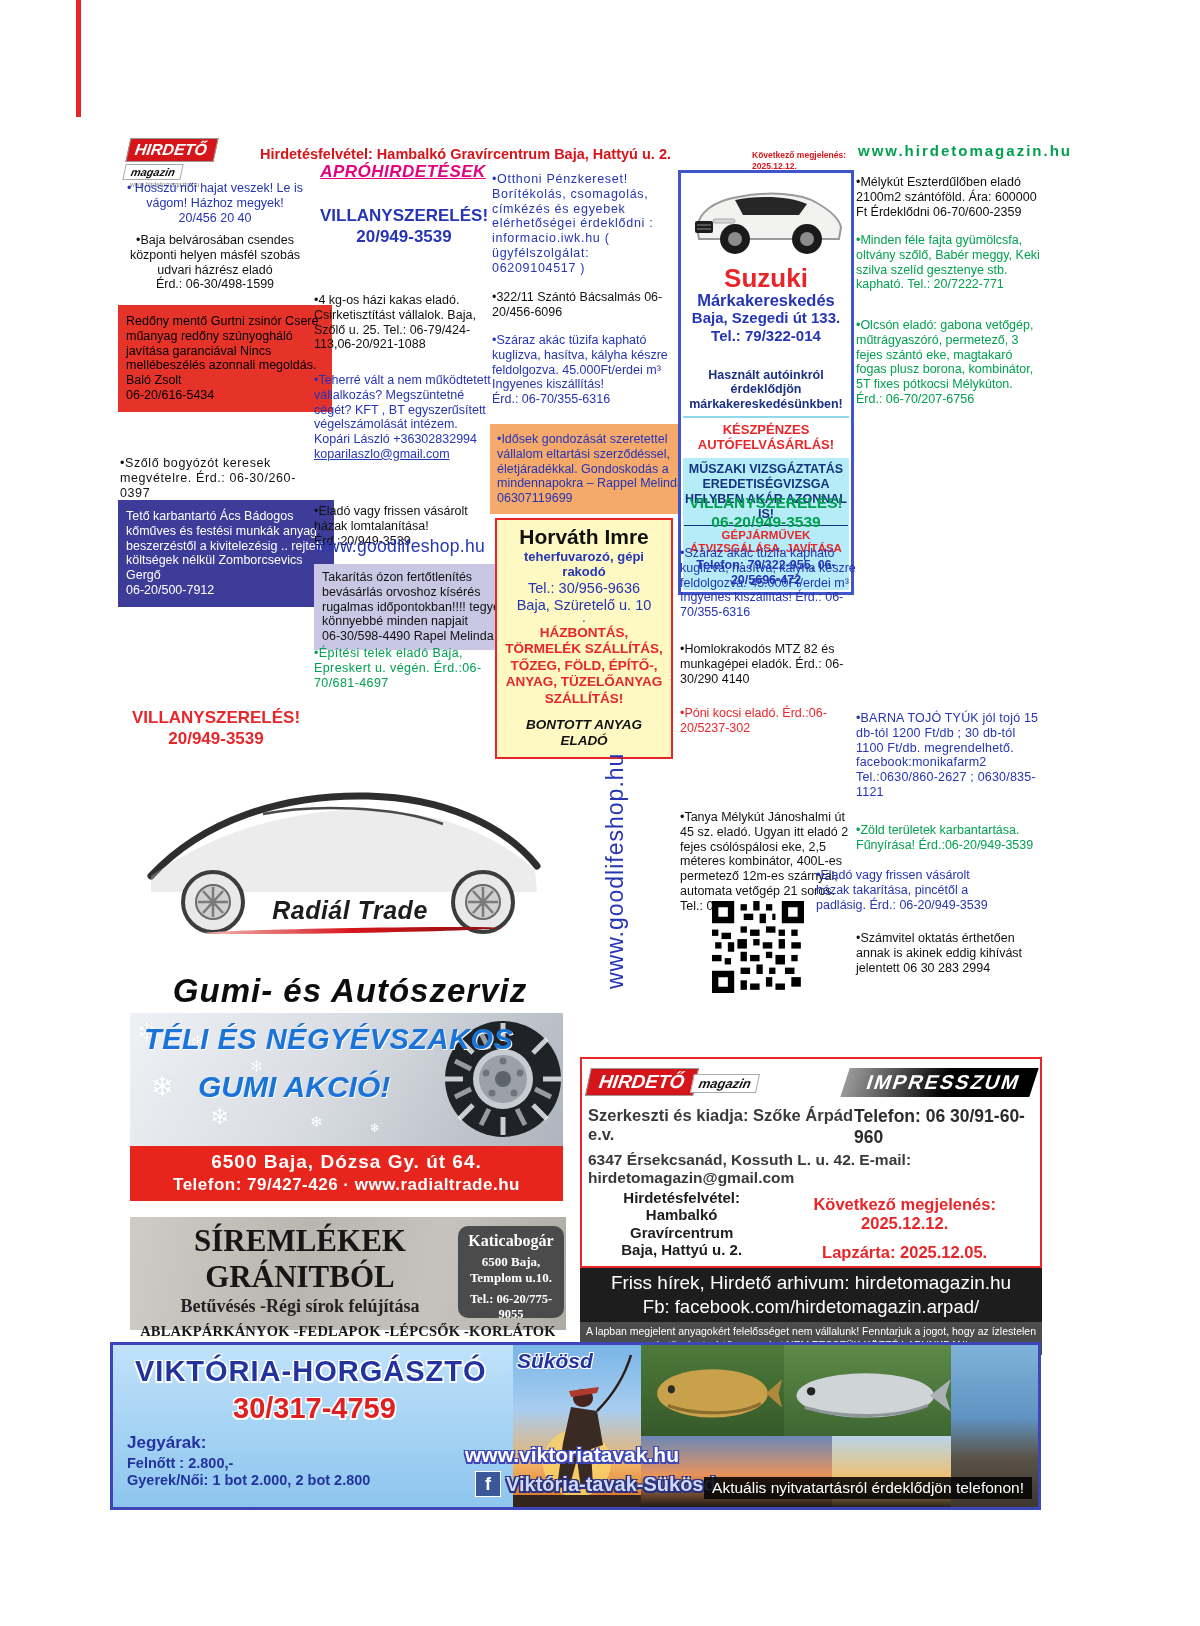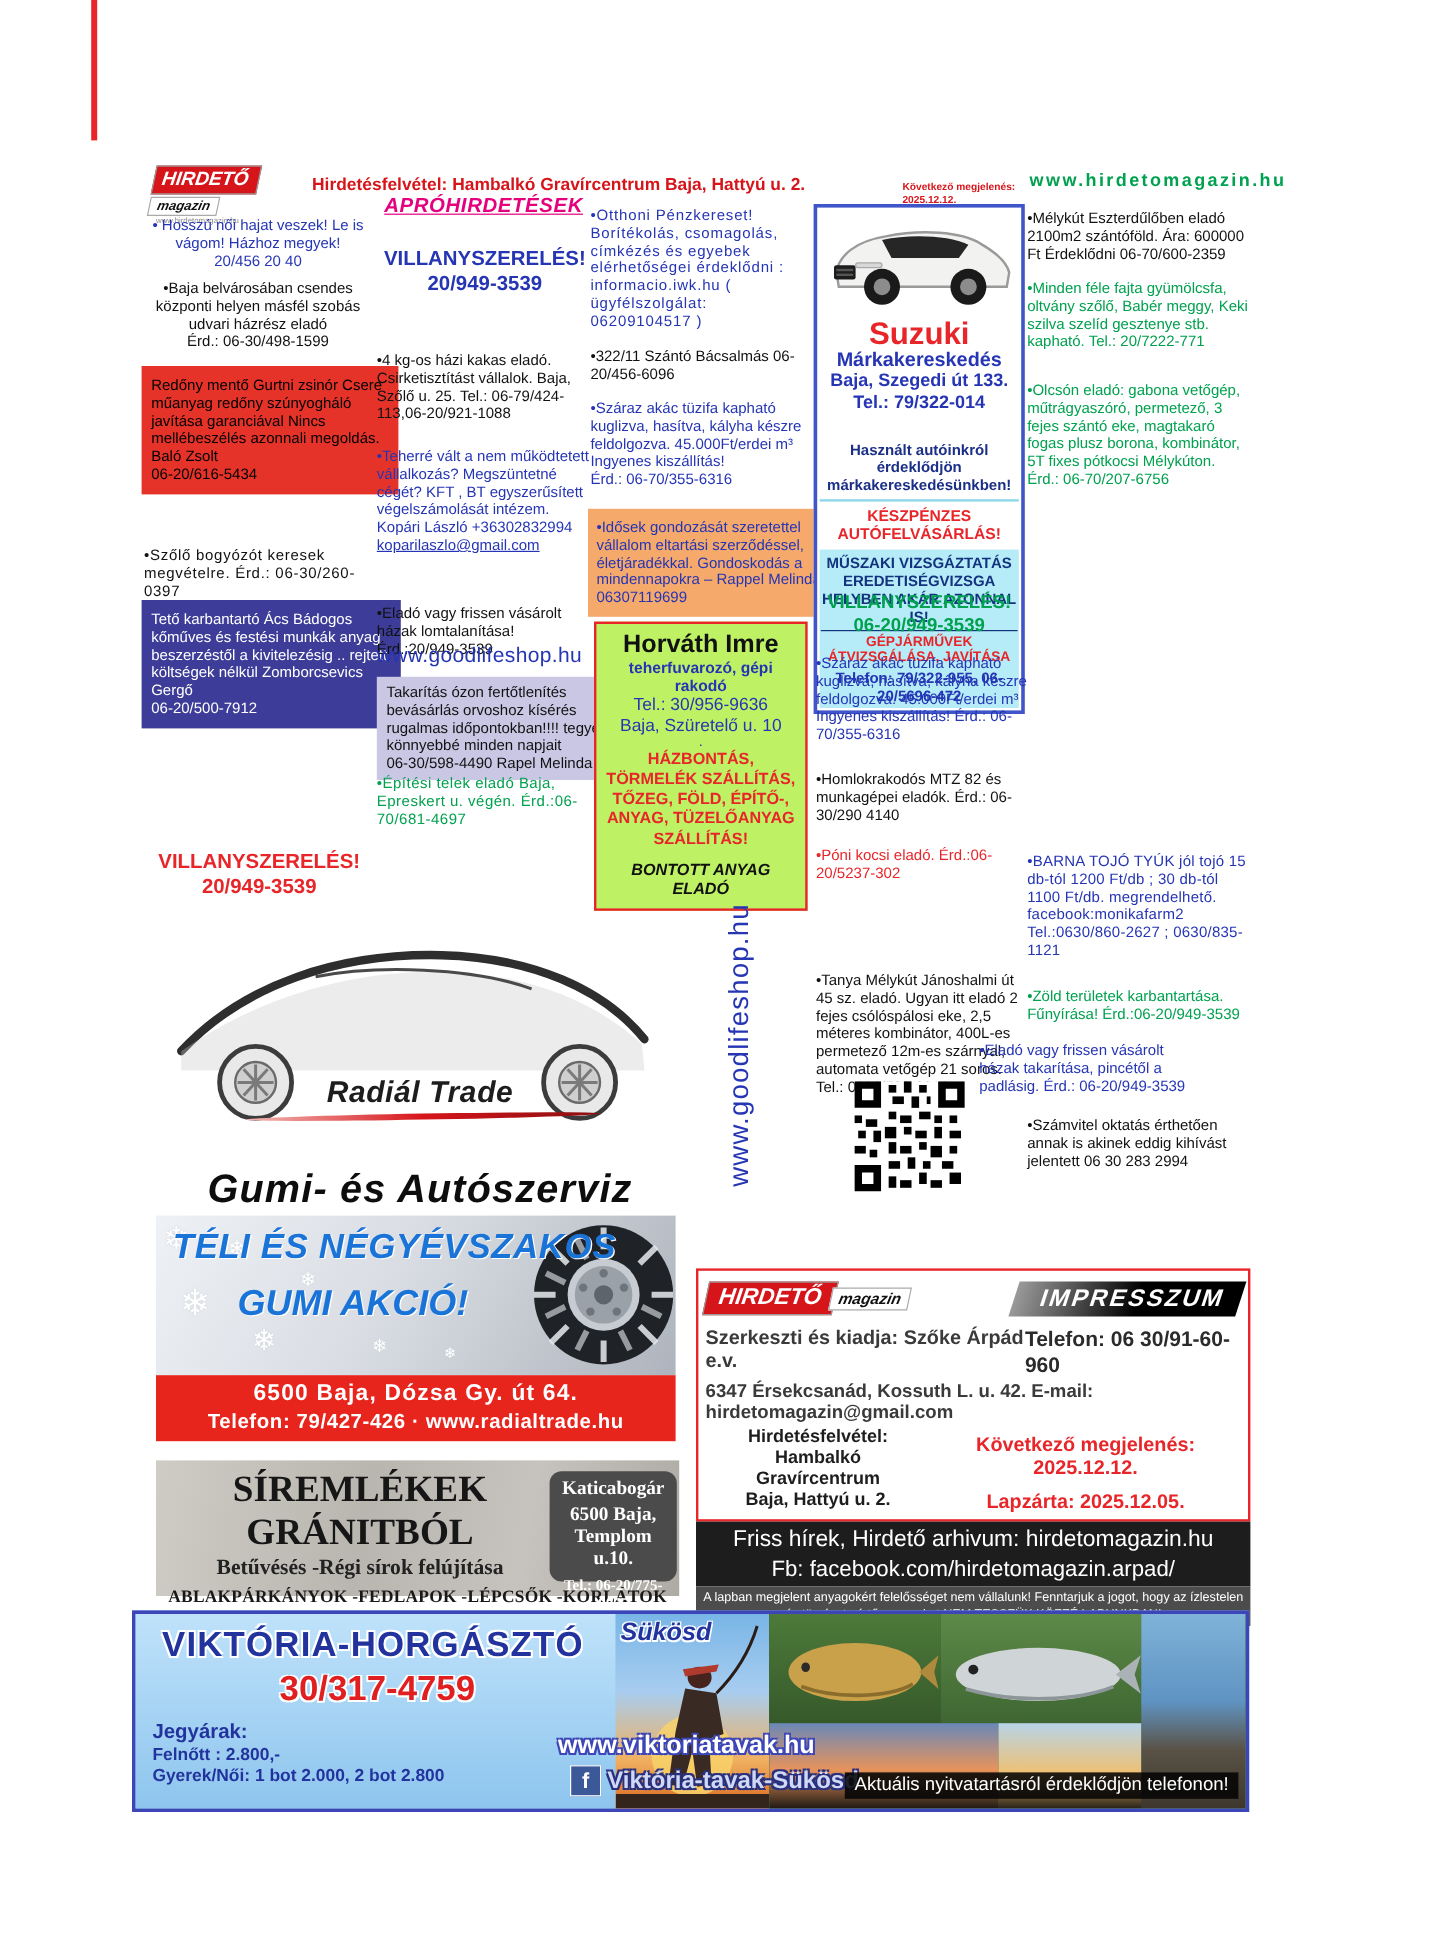--- a/index.html
+++ b/index.html
@@ -52,21 +52,21 @@
   #c2-lomtal{left:314px;top:504px;width:184px;}
   #c2-goodlife{left:314px;top:536px;width:184px;font-size:17.5px;letter-spacing:.3px;}
   #c2-takaritas{left:314px;top:564px;width:186px;}
   #c2-epitesi{left:314px;top:646px;width:184px;letter-spacing:.4px;}
 
   
   #c3-otthoni{left:492px;top:172px;width:182px;letter-spacing:.7px;}
   #c3-szanto{left:492px;top:290px;width:182px;}
   #c3-tuzifa{left:492px;top:333px;width:182px;}
   #c3-idosek{left:490px;top:424px;width:188px;}
-  #horvath{left:495px;top:518px;width:178px;background:#bef264;border:2.5px solid #e8262a;
+  #horvath{left:495px;top:518px;width:178px;background:#fef9c3;border:2.5px solid #e8262a;
            text-align:center;padding:6px 4px 8px 4px;box-sizing:border-box;}
   .horvath-name{font-size:21px;font-weight:bold;color:#111;line-height:1;}
   .horvath-job{font-size:13px;font-weight:bold;color:#2535b4;margin-top:2px;}
   .horvath-tel,.horvath-addr{font-size:14.5px;color:#2535b4;line-height:1.2;}
   .horvath-dot{font-size:12px;color:#2535b4;line-height:.7;}
   .horvath-serv{font-size:13.5px;font-weight:bold;color:#e8262a;line-height:1.22;margin-top:2px;}
   .horvath-bottom{font-size:13.5px;font-weight:bold;font-style:italic;color:#111;margin-top:10px;}
   #goodlife-vert{position:absolute;left:602px;top:735px;width:38px;height:272px;}
   #goodlife-vert span{display:inline-block;writing-mode:vertical-rl;transform:rotate(180deg);
           font-size:23px;color:#2535b4;letter-spacing:1px;height:272px;text-align:center;}
@@ -130,21 +130,21 @@
   
   #granite{position:absolute;left:130px;top:1217px;width:436px;height:113px;
            background:linear-gradient(100deg,#cfccc6,#b9b6b0 40%,#c6c3be 70%,#aeaba5);
            font-family:"Liberation Serif","DejaVu Serif",serif;}
   #granite .g-title{margin:6px 0 0 10px;width:320px;text-align:center;font-size:31px;font-weight:bold;color:#161616;}
   #granite .g-sub{width:320px;margin:1px 0 0 10px;text-align:center;font-size:18px;font-weight:bold;color:#222;}
   #granite .g-items{width:436px;margin-top:6px;text-align:center;font-size:14.5px;font-weight:bold;color:#181818;letter-spacing:.2px;}
   #katica{position:absolute;right:2px;top:9px;width:106px;height:92px;background:#4b4b4b;border-radius:10px;
           color:#fff;text-align:center;padding:6px 3px;box-sizing:border-box;}
   #katica .k-name{font-size:16px;font-weight:bold;}
-  #katica .k-addr{font-size:16px;font-weight:bold;margin-top:4px;}
+  #katica .k-addr{font-size:13px;font-weight:bold;margin-top:4px;}
   #katica .k-tel{font-size:12.5px;font-weight:bold;margin-top:6px;}
 
   
   #impresszum{position:absolute;left:580px;top:1057px;width:462px;box-sizing:border-box;}
   #imp-box{border:2px solid #e8262a;background:#fff;box-sizing:border-box;padding:3px 6px 4px 6px;}
   .imp-head{display:flex;justify-content:space-between;align-items:center;height:40px;}
   .imp-logo .logo-red{font-size:19px;padding:2px 10px;}
   .imp-logo .logo-tag{font-size:13px;}
   .imp-title{background:linear-gradient(to right,#9a9a9a,#000 55%);color:#fff;font-weight:bold;
              font-size:20px;letter-spacing:2px;padding:3px 14px 3px 22px;transform:skewX(-18deg);}

